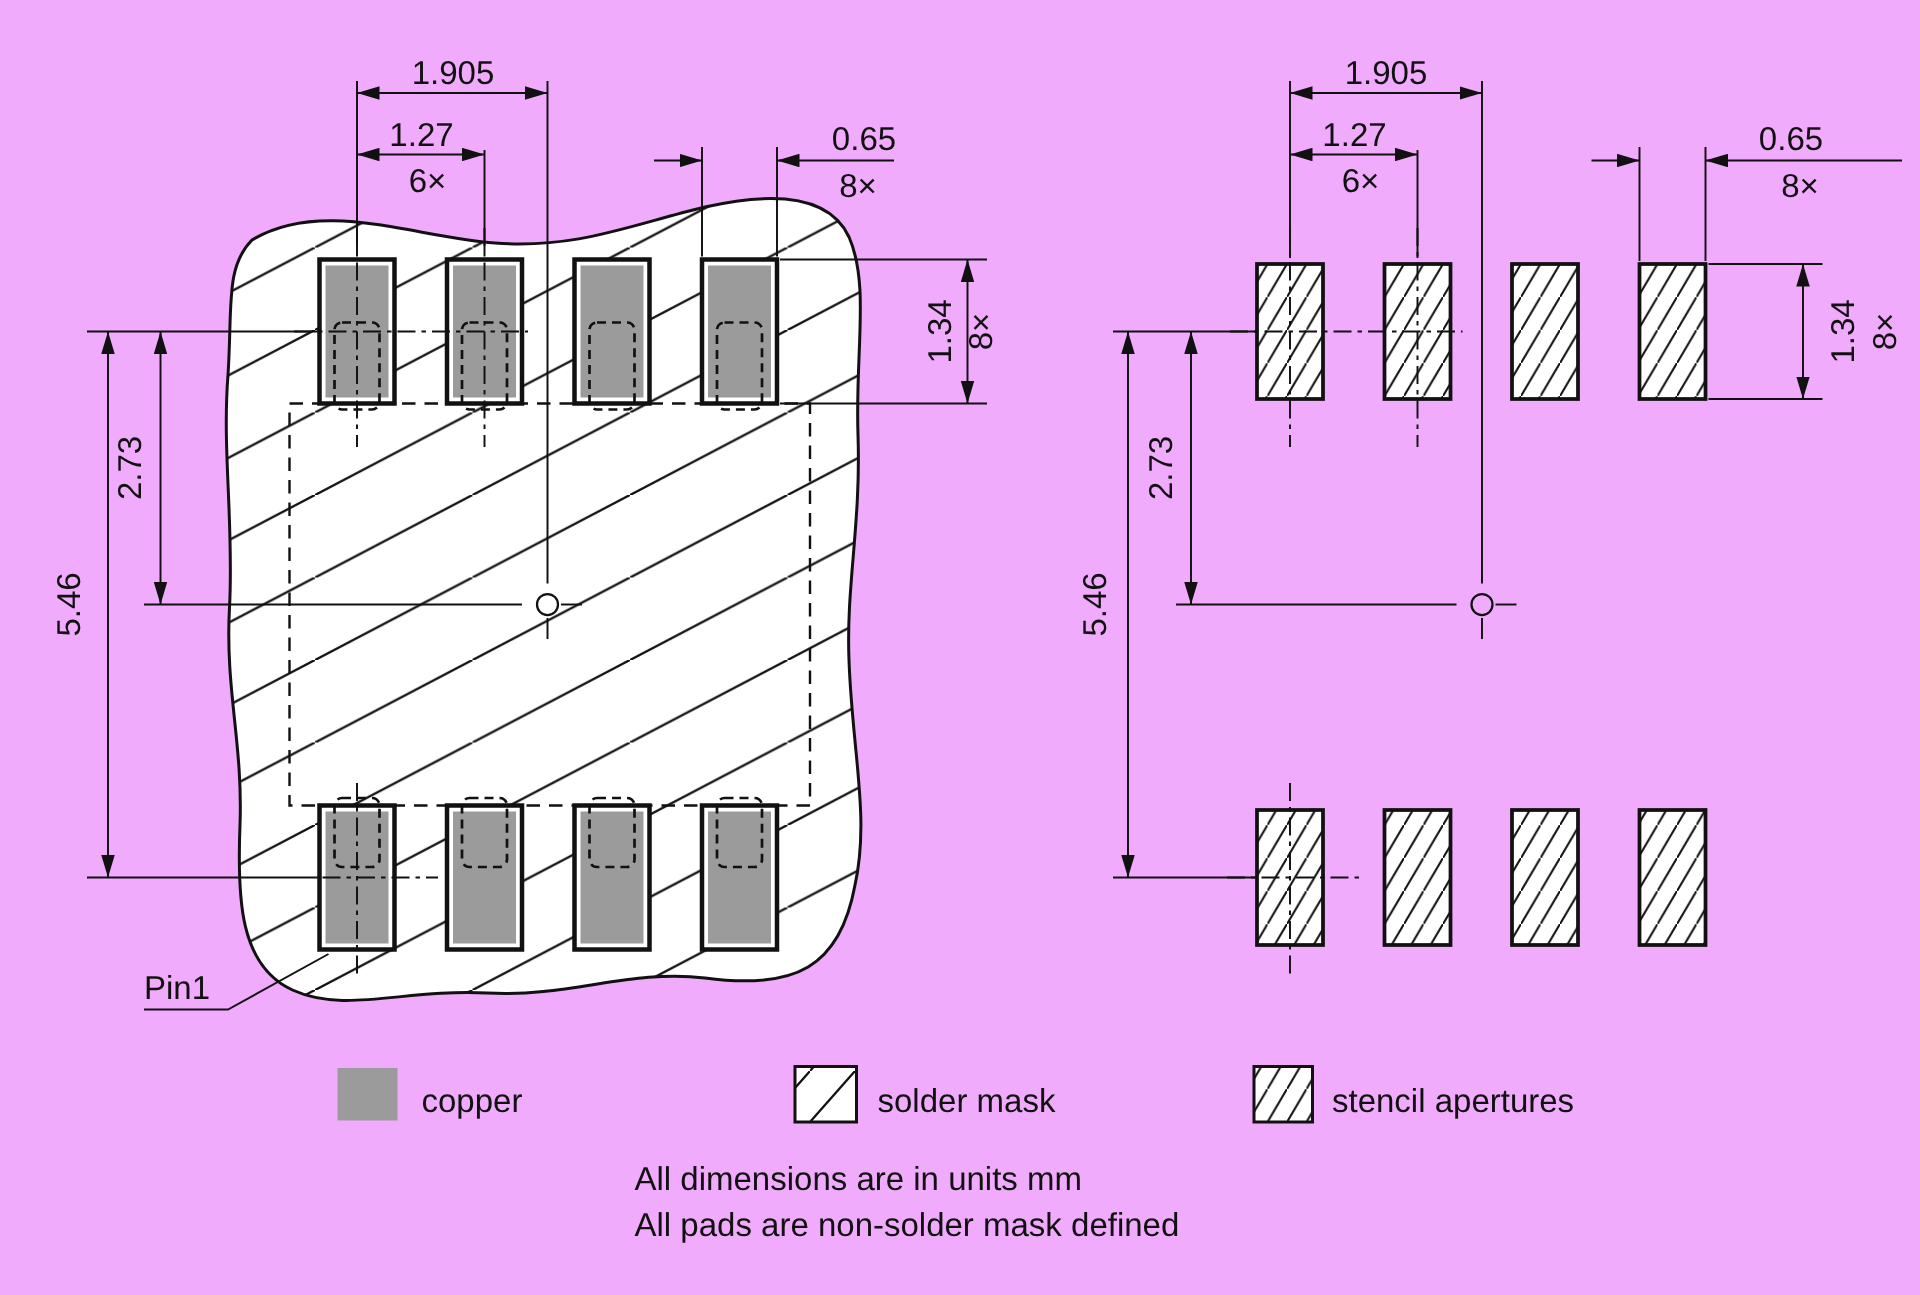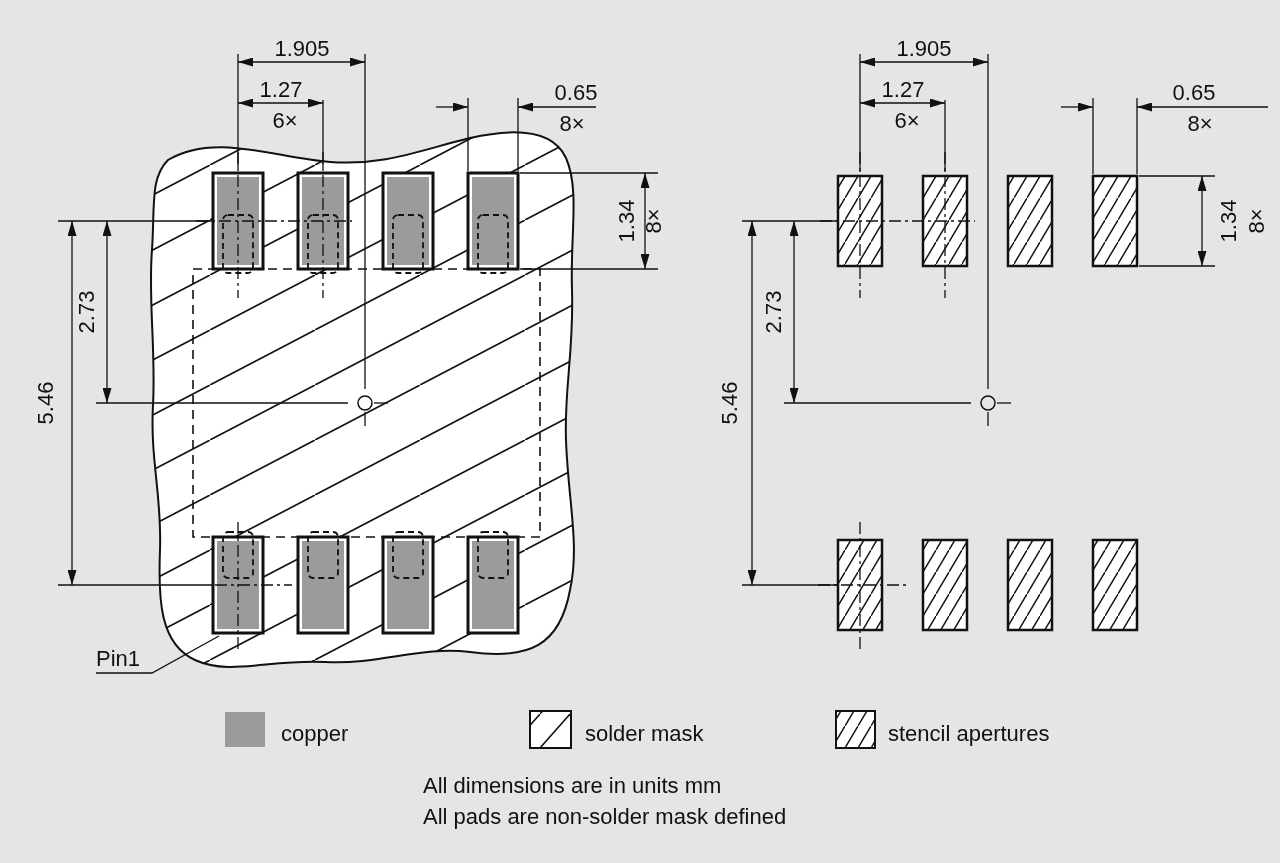--- a/index.html
+++ b/index.html
@@ -1,17 +1,17 @@
 <!DOCTYPE html>
 <html><head>
 <meta charset="utf-8">
 <style>
   html,body { margin:0; padding:0; background:#ffffff; }
   .page {
-    position:relative; width:1280px; height:863px; background:#e5e5e5;
+    position:relative; width:1280px; height:863px; background:#f0abfc;
     font-family:"Liberation Sans", sans-serif; overflow:hidden;
   }
   svg text {
     font-family:"Liberation Sans", sans-serif;
     font-size:22px; fill:#111111;
   }
   .ln   { stroke:#111111; stroke-width:1.3; fill:none; }
   .ln2  { stroke:#111111; stroke-width:1.5; fill:none; }
   .blob { fill:url(#maskHatch); stroke:#111111; stroke-width:2; }
   .padOuter { fill:#ffffff; stroke:#111111; stroke-width:3; }

